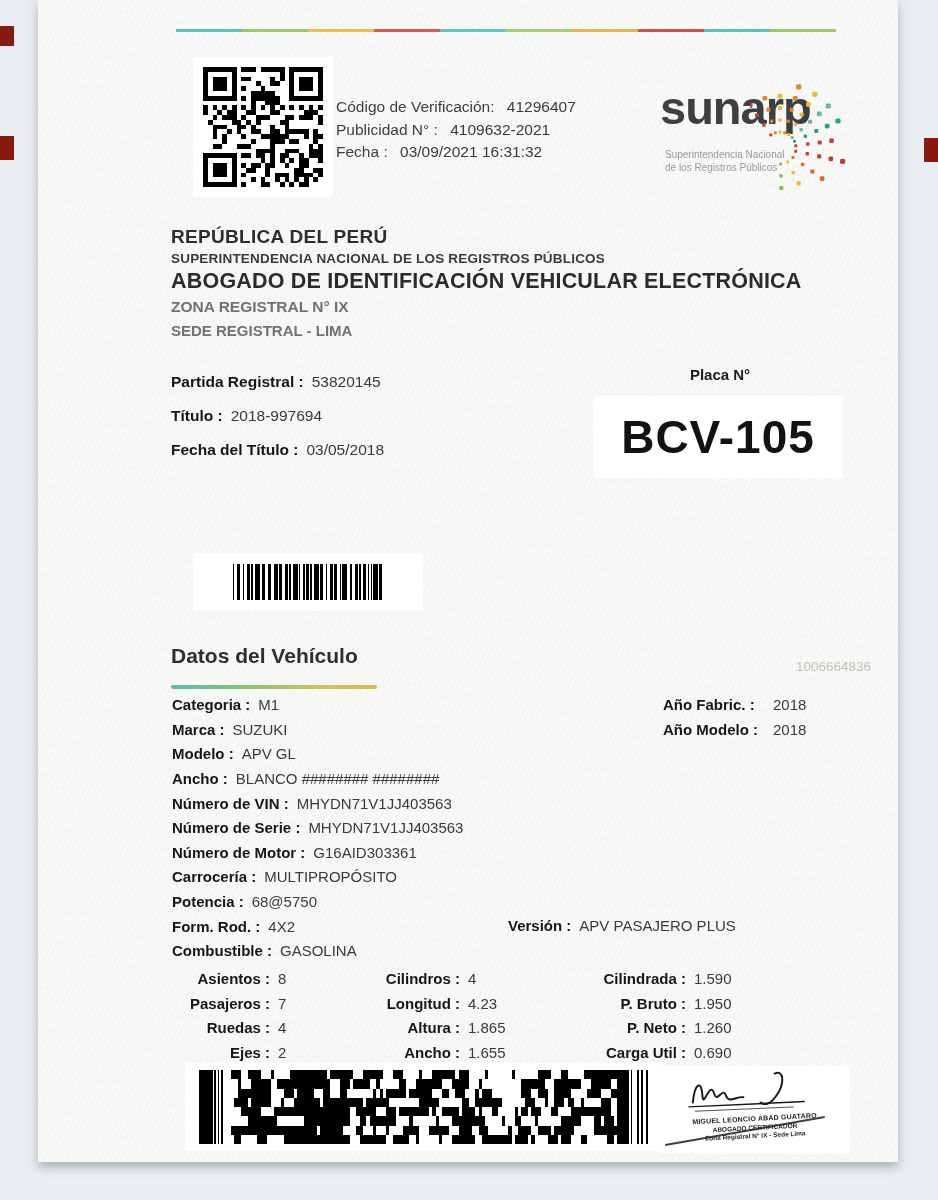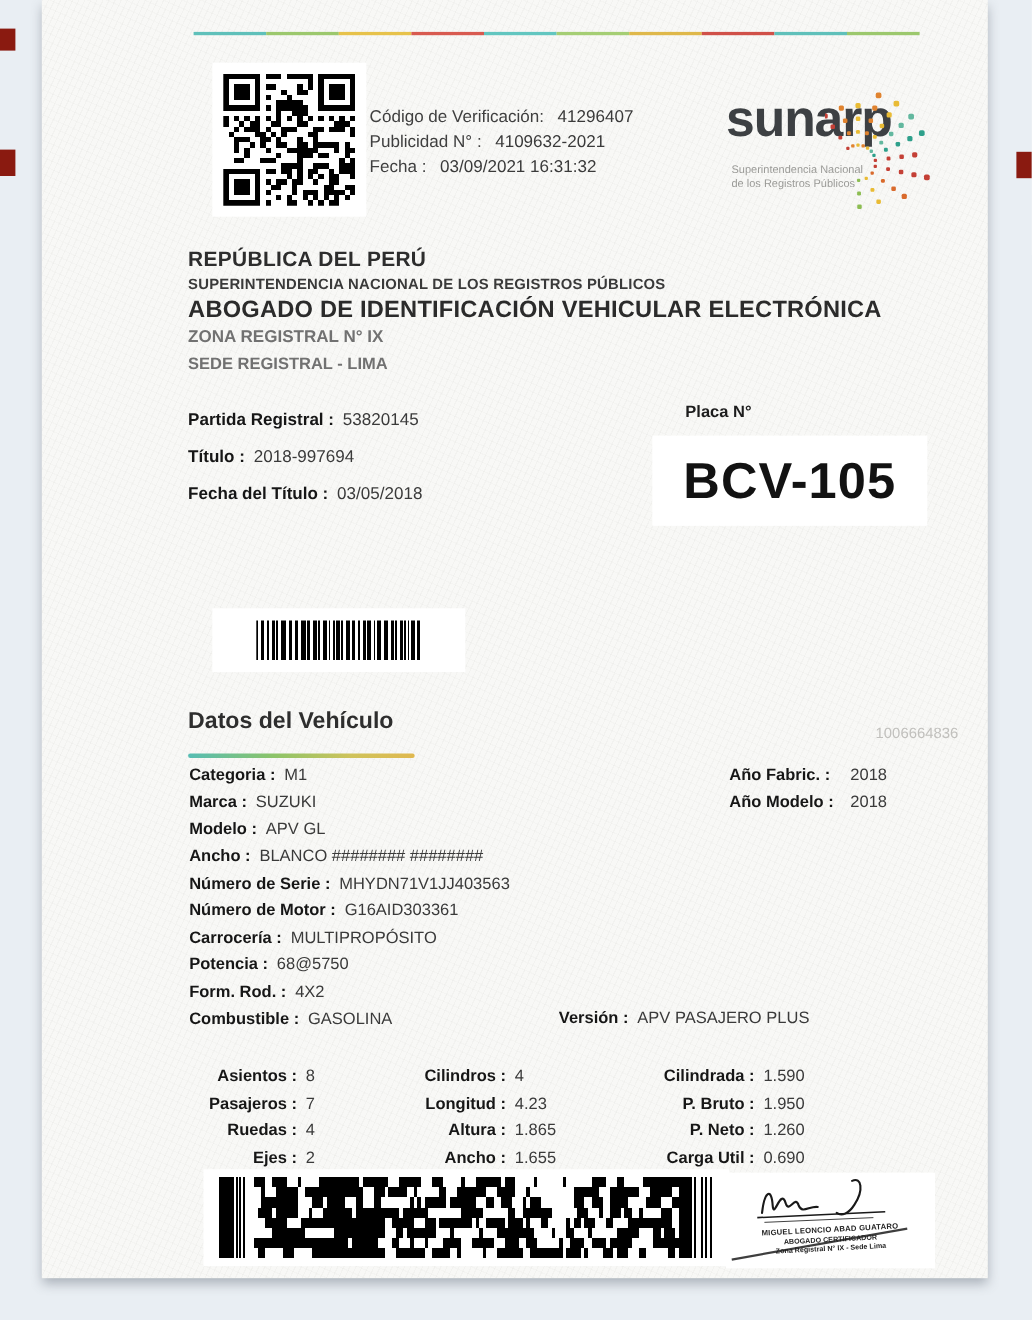--- a/index.html
+++ b/index.html
@@ -42,21 +42,21 @@
   .t-org{left:133px;top:251px;font-size:13.5px;font-weight:bold;color:#3a3a3a;letter-spacing:.2px}
   .t-doc{left:133px;top:269px;font-size:21.5px;font-weight:bold;color:#2b2b2b;letter-spacing:.2px}
   .t-zone{left:133px;top:298px;font-size:15.5px;font-weight:bold;color:#717171}
   .t-sede{left:133px;top:322px;font-size:15px;font-weight:bold;color:#717171}
   
   .regfields{left:133px;top:365px}
   .rrow{height:34px;line-height:34px;white-space:nowrap;font-size:15.5px}
   .lbl{font-weight:bold;color:#161616}
   .val{color:#3a3a3a;margin-left:8px}
   
-  .plate-label{left:585px;top:366px;width:250px;text-align:left;font-size:15px;font-weight:bold;color:#1d1d1d}
+  .plate-label{left:557px;top:366px;width:250px;text-align:center;font-size:15px;font-weight:bold;color:#1d1d1d}
   .plate-box{left:555px;top:396px;width:250px;height:82px;background:#fff;display:flex;align-items:center;justify-content:center}
   .plate-num{font-size:46px;font-weight:bold;color:#121212;letter-spacing:1px}
   
   .bc1-box{left:155px;top:553px;width:230px;height:58px;background:#fff;display:flex;align-items:center;justify-content:center}
   
   .sec-title{left:133px;top:644px;font-size:21px;font-weight:bold;color:#2e2e2e}
   .sec-underline{left:133px;top:685px;width:206px;height:4px;border-radius:2px;
     background:linear-gradient(90deg,#56bdb4,#8cc468 38%,#cfc35b 72%,#e0b84e)}
   .ref-num{left:758px;top:659px;font-size:13.5px;color:#c1c0bd}
   
@@ -456,20 +456,21 @@
 
     <div class="abs sec-title">Datos del Vehículo</div>
     <div class="abs sec-underline"></div>
     <div class="abs ref-num">1006664836</div>
 
     <div class="abs vfields">
       <div class="vrow"><span class="lbl">Categoria :</span><span class="val">M1</span></div>
       <div class="vrow"><span class="lbl">Marca :</span><span class="val">SUZUKI</span></div>
       <div class="vrow"><span class="lbl">Modelo :</span><span class="val">APV GL</span></div>
       <div class="vrow"><span class="lbl">Ancho :</span><span class="val">BLANCO ######## ########</span></div>
+      <div class="vrow"><span class="lbl">Número de VIN :</span><span class="val">MHYDN71V1JJ403563</span></div>
       <div class="vrow"><span class="lbl">Número de Serie :</span><span class="val">MHYDN71V1JJ403563</span></div>
       <div class="vrow"><span class="lbl">Número de Motor :</span><span class="val">G16AID303361</span></div>
       <div class="vrow"><span class="lbl">Carrocería :</span><span class="val">MULTIPROPÓSITO</span></div>
       <div class="vrow"><span class="lbl">Potencia :</span><span class="val">68@5750</span></div>
       <div class="vrow"><span class="lbl">Form. Rod. :</span><span class="val">4X2</span></div>
       <div class="vrow"><span class="lbl">Combustible :</span><span class="val">GASOLINA</span></div>
     </div>
 
     <div class="abs yfields">
       <div class="yrow"><span class="lbl">Año Fabric. :</span><span class="val">2018</span></div>

